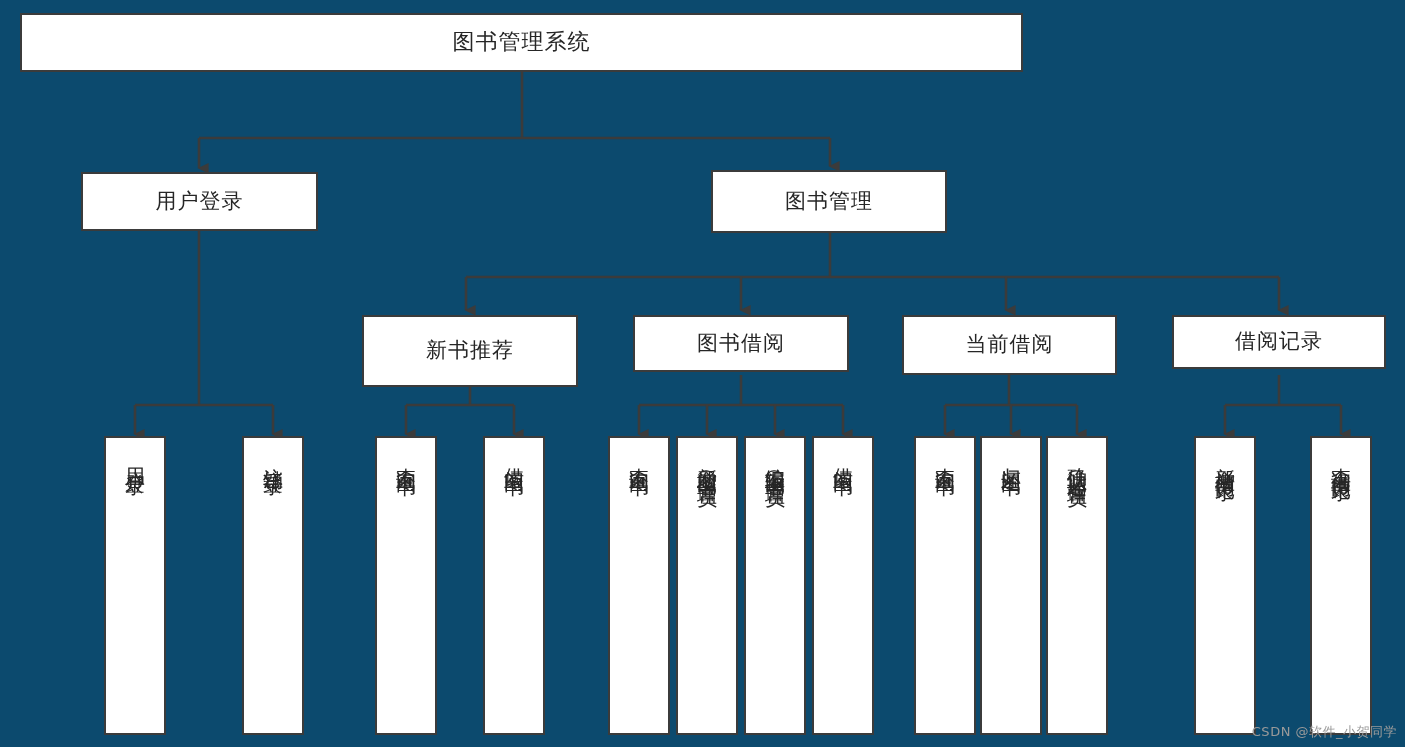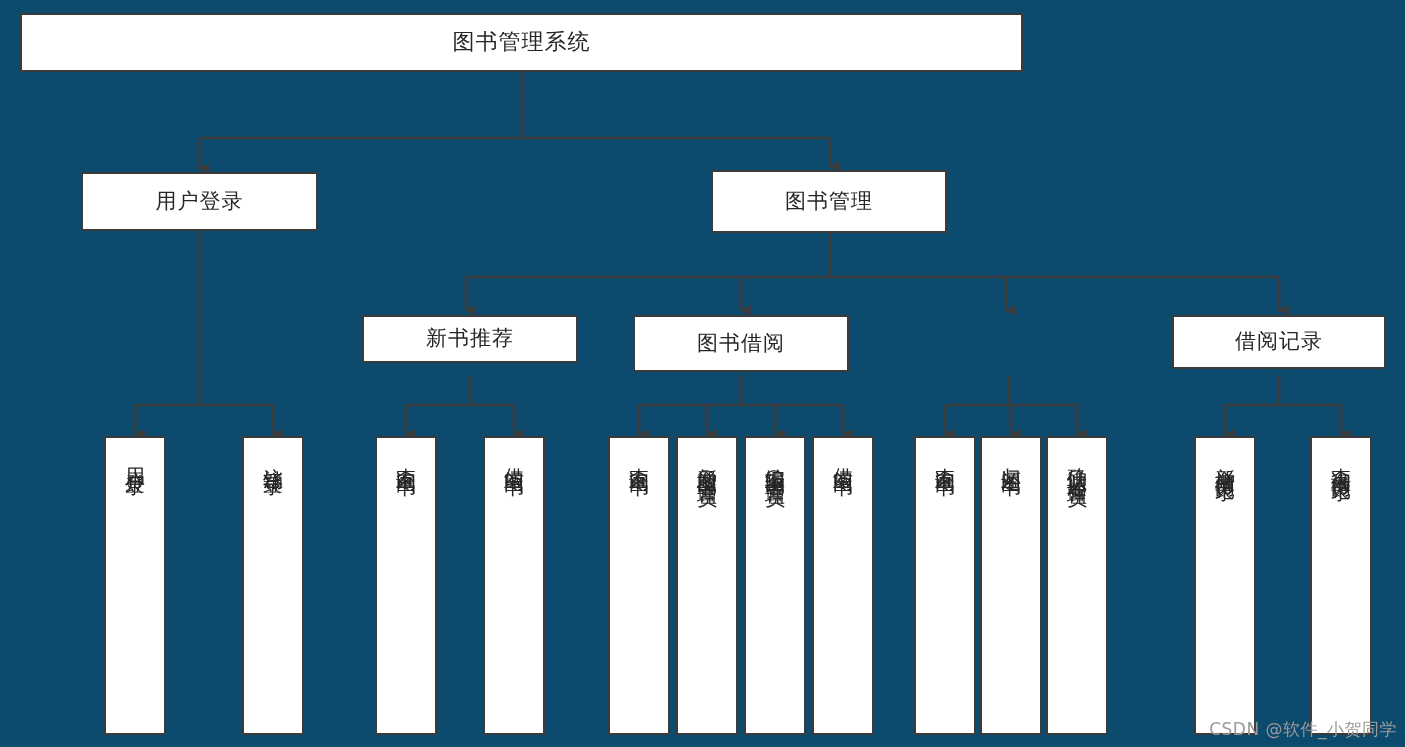--- a/index.html
+++ b/index.html
@@ -56,21 +56,21 @@
     font-size: 20px;
     line-height: 1.45;
     letter-spacing: 3px;
     color: #262626;
     white-space: nowrap;
   }
   .watermark {
     position: absolute;
     right: 8px;
     bottom: 6px;
-    font-size: 17px;
+    font-size: 13px;
     color: #9a9a9a;
     letter-spacing: 0.5px;
     white-space: nowrap;
   }
 </style>
 </head>
 <body>
 
 <div id="canvas">
 
@@ -128,25 +128,28 @@
     <span>图书管理系统</span>
   </div>
 
   <div class="node h" style="left:81px; top:172px; width:237px; height:59px;">
     <span>用户登录</span>
   </div>
   <div class="node h" style="left:711px; top:170px; width:236px; height:63px;">
     <span>图书管理</span>
   </div>
 
-  <div class="node h" style="left:362px; top:315px; width:216px; height:48px;">
+  <div class="node h" style="left:362px; top:315px; width:216px; height:72px;">
     <span>新书推荐</span>
   </div>
   <div class="node h" style="left:633px; top:315px; width:216px; height:57px;">
     <span>图书借阅</span>
+  </div>
+  <div class="node h" style="left:902px; top:315px; width:215px; height:60px;">
+    <span>当前借阅</span>
   </div>
   <div class="node h" style="left:1172px; top:315px; width:214px; height:54px;">
     <span>借阅记录</span>
   </div>
 
   <div class="node v" style="left:104px; top:436px; width:62px; height:299px;">
     <span class="vtext">用户登录</span>
   </div>
   <div class="node v" style="left:242px; top:436px; width:62px; height:299px;">
     <span class="vtext">注销登录</span>

